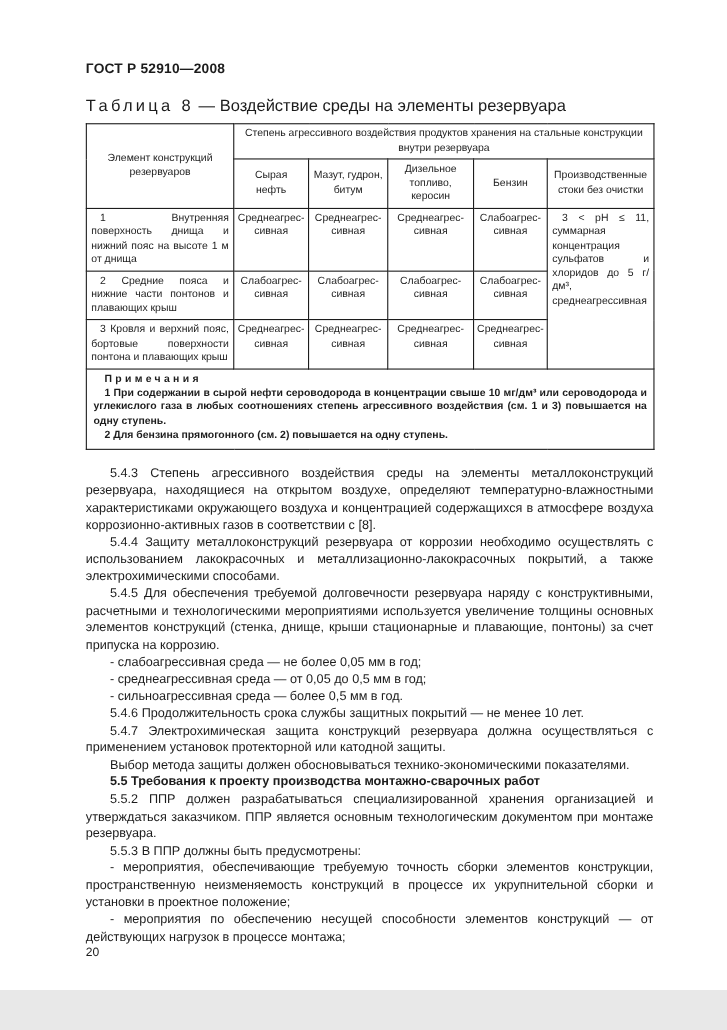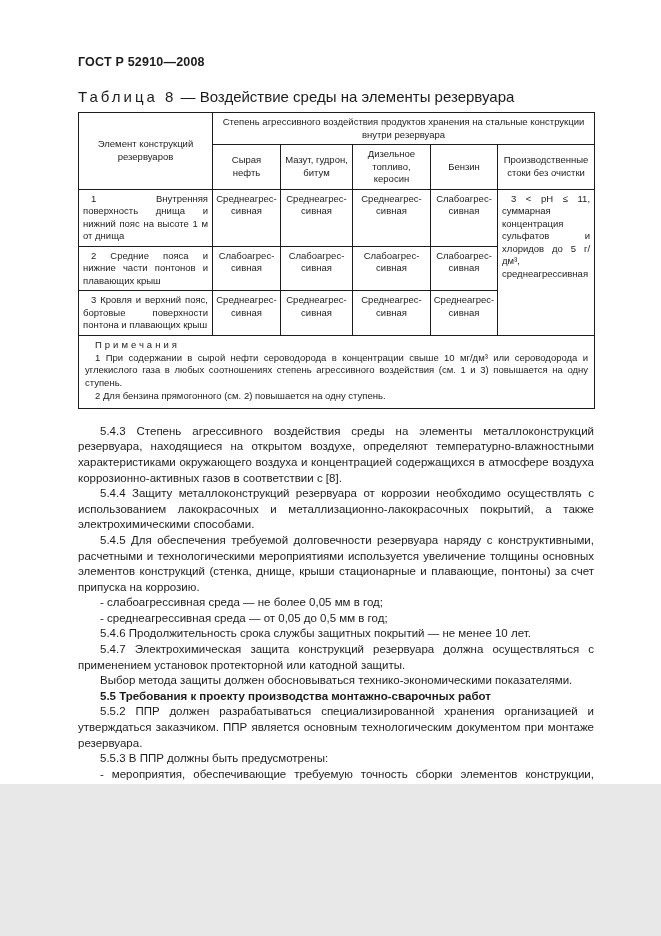--- a/index.html
+++ b/index.html
@@ -1,17 +1,17 @@
 <!DOCTYPE html>
 <html lang="ru"><head>
 <meta charset="utf-8">
 <style>
   html, body { margin: 0; padding: 0; background: #e8e8e8; }
   .page {
-    width: 661px; height: 784px; margin: 0 auto; background: #ffffff;
+    width: 661px; height: 900px; margin: 0 auto; background: #ffffff;
     position: relative; overflow: hidden; box-sizing: border-box;
     font-family: "Liberation Sans", "DejaVu Sans", sans-serif;
     color: #1c1c1c;
     padding: 55px 67px 0 78px;
   }
   .gost-header { font-size: 12.5px; font-weight: bold; letter-spacing: 0.2px; }
   .table-caption { margin-top: 19px; font-size: 15px; }
   .table-caption .cap-label { letter-spacing: 3px; }
 
   table.t8 {
@@ -23,31 +23,31 @@
   th.hdr { font-weight: normal; text-align: center; vertical-align: middle; padding: 3px 4px; }
   td.cell-el {
     vertical-align: top; text-align: justify; padding: 3px 4px 3px 4px;
     text-indent: 8px; hyphens: auto;
   }
   td.cell-val {
     vertical-align: top; text-align: center; padding: 3px 2px;
     white-space: pre-line;
   }
   td.cell-stoki { vertical-align: top; text-align: justify; padding: 3px 4px; text-indent: 9px; }
-  td.notes-cell { padding: 3px 6px 5px 6px; }
+  td.notes-cell { padding: 3px 6px 5px 6px; font-weight: bold; }
   .notes-title { letter-spacing: 3px; text-indent: 10px; margin: 0; font-size: 9.5px; }
   .note-item { margin: 0; text-indent: 10px; text-align: justify; font-size: 9.5px; line-height: 1.35; }
 
   .body-text { margin-top: 15px; width: 516px; }
   .body-p {
     margin: 0; font-size: 11.5px; line-height: 15.6px;
     text-align: justify; text-indent: 22px;
   }
   .body-p.bold { font-weight: bold; }
-  .page-number { position: absolute; left: 78px; top: 892px; font-size: 11px; }
+  .page-number { position: absolute; left: 78px; top: 860px; font-size: 11px; }
 </style>
 </head>
 <body>
 
 <div class="page">
 
   <div class="gost-header">ГОСТ Р 52910—2008</div>
 
   <div class="table-caption">
     <span class="cap-label">Таблица 8</span>
@@ -120,20 +120,21 @@
       </tr>
     </tbody>
   </table>
 
   <div class="body-text">
     <p class="body-p">5.4.3 Степень агрессивного воздействия среды на элементы металлоконструкций резервуара, находящиеся на открытом воздухе, определяют температурно-влажностными характеристиками окружающего воздуха и концентрацией содержащихся в атмосфере воздуха коррозионно-активных газов в соответствии с [8].</p>
     <p class="body-p">5.4.4 Защиту металлоконструкций резервуара от коррозии необходимо осуществлять с использованием лакокрасочных и металлизационно-лакокрасочных покрытий, а также электрохимическими способами.</p>
     <p class="body-p">5.4.5 Для обеспечения требуемой долговечности резервуара наряду с конструктивными, расчетными и технологическими мероприятиями используется увеличение толщины основных элементов конструкций (стенка, днище, крыши стационарные и плавающие, понтоны) за счет припуска на коррозию.</p>
     <p class="body-p">- слабоагрессивная среда — не более 0,05 мм в год;</p>
     <p class="body-p">- среднеагрессивная среда — от 0,05 до 0,5 мм в год;</p>
+    <p class="body-p">- сильноагрессивная среда — более 0,5 мм в год.</p>
     <p class="body-p">5.4.6 Продолжительность срока службы защитных покрытий — не менее 10 лет.</p>
     <p class="body-p">5.4.7 Электрохимическая защита конструкций резервуара должна осуществляться с применением установок протекторной или катодной защиты.</p>
     <p class="body-p">Выбор метода защиты должен обосновываться технико-экономическими показателями.</p>
     <p class="body-p bold">5.5 Требования к проекту производства монтажно-сварочных работ</p>
     <p class="body-p">5.5.2 ППР должен разрабатываться специализированной хранения организацией и утверждаться заказчиком. ППР является основным технологическим документом при монтаже резервуара.</p>
     <p class="body-p">5.5.3 В ППР должны быть предусмотрены:</p>
     <p class="body-p">- мероприятия, обеспечивающие требуемую точность сборки элементов конструкции, пространственную неизменяемость конструкций в процессе их укрупнительной сборки и установки в проектное положение;</p>
     <p class="body-p">- мероприятия по обеспечению несущей способности элементов конструкций — от действующих нагрузок в процессе монтажа;</p>
 
   </div>

